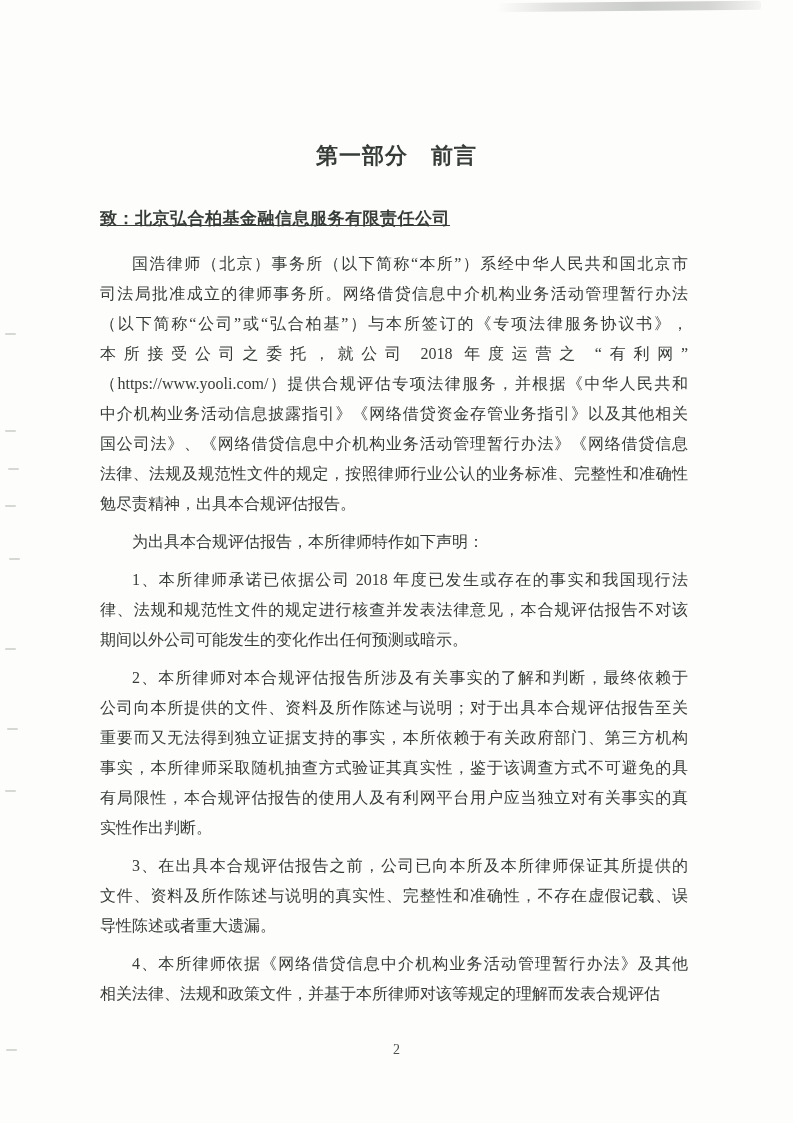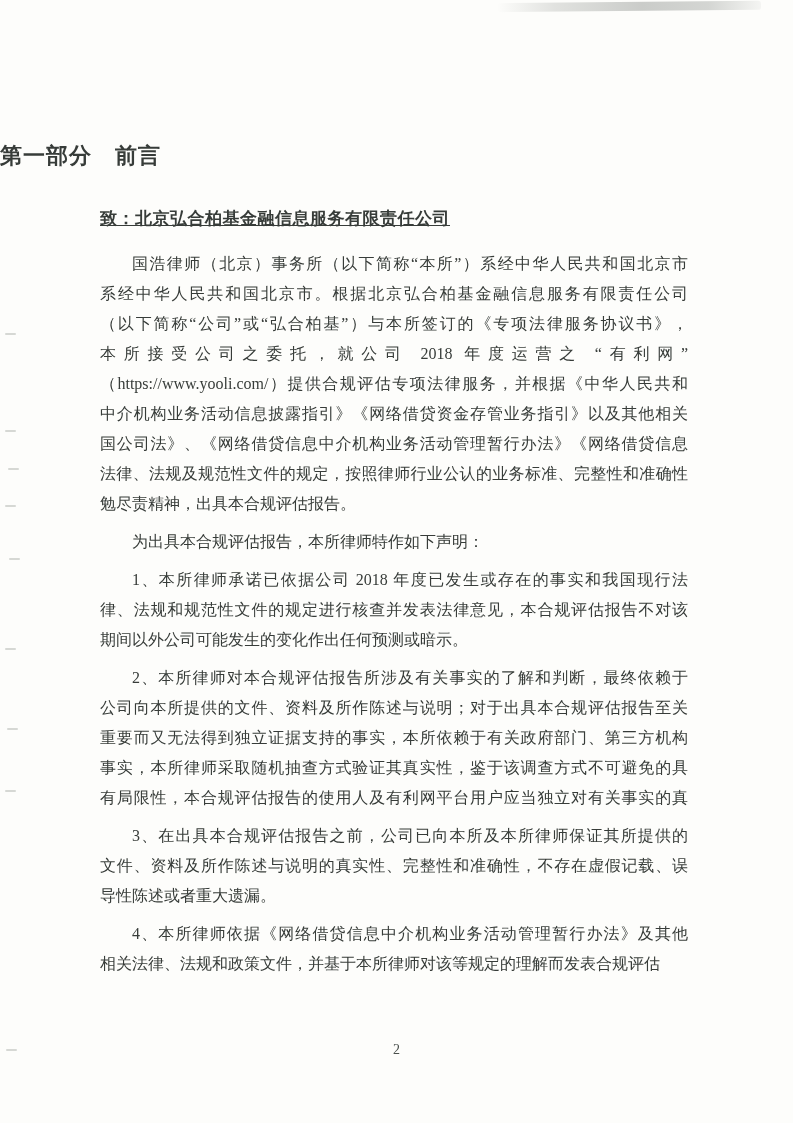--- a/index.html
+++ b/index.html
@@ -46,21 +46,21 @@
     left: 5px; width: 11px; height: 2px;
     background: rgba(150,156,151,0.38);
     border-radius: 1px;
   }
 
   .section-title {
     position: absolute;
     top: 141px;
     left: 0;
     width: 100%;
-    text-align: left;
+    text-align: center;
     font-size: 22px;
     font-weight: bold;
     letter-spacing: 1px;
     margin: 0;
   }
 
   .salutation {
     position: absolute;
     top: 207px;
     left: 100px;
@@ -117,21 +117,21 @@
 
   <div class="header-rule"></div>
 
   <h1 class="section-title">第一部分　前言</h1>
 
   <div class="salutation">致：北京弘合柏基金融信息服务有限责任公司</div>
 
   <div class="doc-body" id="doc-body">
       <div class="paragraph">
         <div class="line first">国浩律师（北京）事务所（以下简称“本所”）系经中华人民共和国北京市</div>
-        <div class="line">系经中华人民共和国北京市。根据北京弘合柏基金融信息服务有限责任公司</div>
+        <div class="line">司法局批准成立的律师事务所。网络借贷信息中介机构业务活动管理暂行办法</div>
         <div class="line">（以下简称“公司”或“弘合柏基”）与本所签订的《专项法律服务协议书》，</div>
         <div class="line">本所接受公司之委托，就公司 2018 年度运营之 “有利网”</div>
         <div class="line">（https://www.yooli.com/）提供合规评估专项法律服务，并根据《中华人民共和</div>
         <div class="line">中介机构业务活动信息披露指引》《网络借贷资金存管业务指引》以及其他相关</div>
         <div class="line">国公司法》、《网络借贷信息中介机构业务活动管理暂行办法》《网络借贷信息</div>
         <div class="line">法律、法规及规范性文件的规定，按照律师行业公认的业务标准、完整性和准确性</div>
         <div class="line last">勉尽责精神，出具本合规评估报告。</div>
       </div>
       <div class="paragraph">
         <div class="line first last">为出具本合规评估报告，本所律师特作如下声明：</div>
@@ -140,20 +140,21 @@
         <div class="line first">1、本所律师承诺已依据公司 2018 年度已发生或存在的事实和我国现行法</div>
         <div class="line">律、法规和规范性文件的规定进行核查并发表法律意见，本合规评估报告不对该</div>
         <div class="line last">期间以外公司可能发生的变化作出任何预测或暗示。</div>
       </div>
       <div class="paragraph">
         <div class="line first">2、本所律师对本合规评估报告所涉及有关事实的了解和判断，最终依赖于</div>
         <div class="line">公司向本所提供的文件、资料及所作陈述与说明；对于出具本合规评估报告至关</div>
         <div class="line">重要而又无法得到独立证据支持的事实，本所依赖于有关政府部门、第三方机构</div>
         <div class="line">事实，本所律师采取随机抽查方式验证其真实性，鉴于该调查方式不可避免的具</div>
         <div class="line">有局限性，本合规评估报告的使用人及有利网平台用户应当独立对有关事实的真</div>
+        <div class="line last">实性作出判断。</div>
       </div>
       <div class="paragraph">
         <div class="line first">3、在出具本合规评估报告之前，公司已向本所及本所律师保证其所提供的</div>
         <div class="line">文件、资料及所作陈述与说明的真实性、完整性和准确性，不存在虚假记载、误</div>
         <div class="line last">导性陈述或者重大遗漏。</div>
       </div>
       <div class="paragraph">
         <div class="line first">4、本所律师依据《网络借贷信息中介机构业务活动管理暂行办法》及其他</div>
         <div class="line last">相关法律、法规和政策文件，并基于本所律师对该等规定的理解而发表合规评估</div>
       </div>

